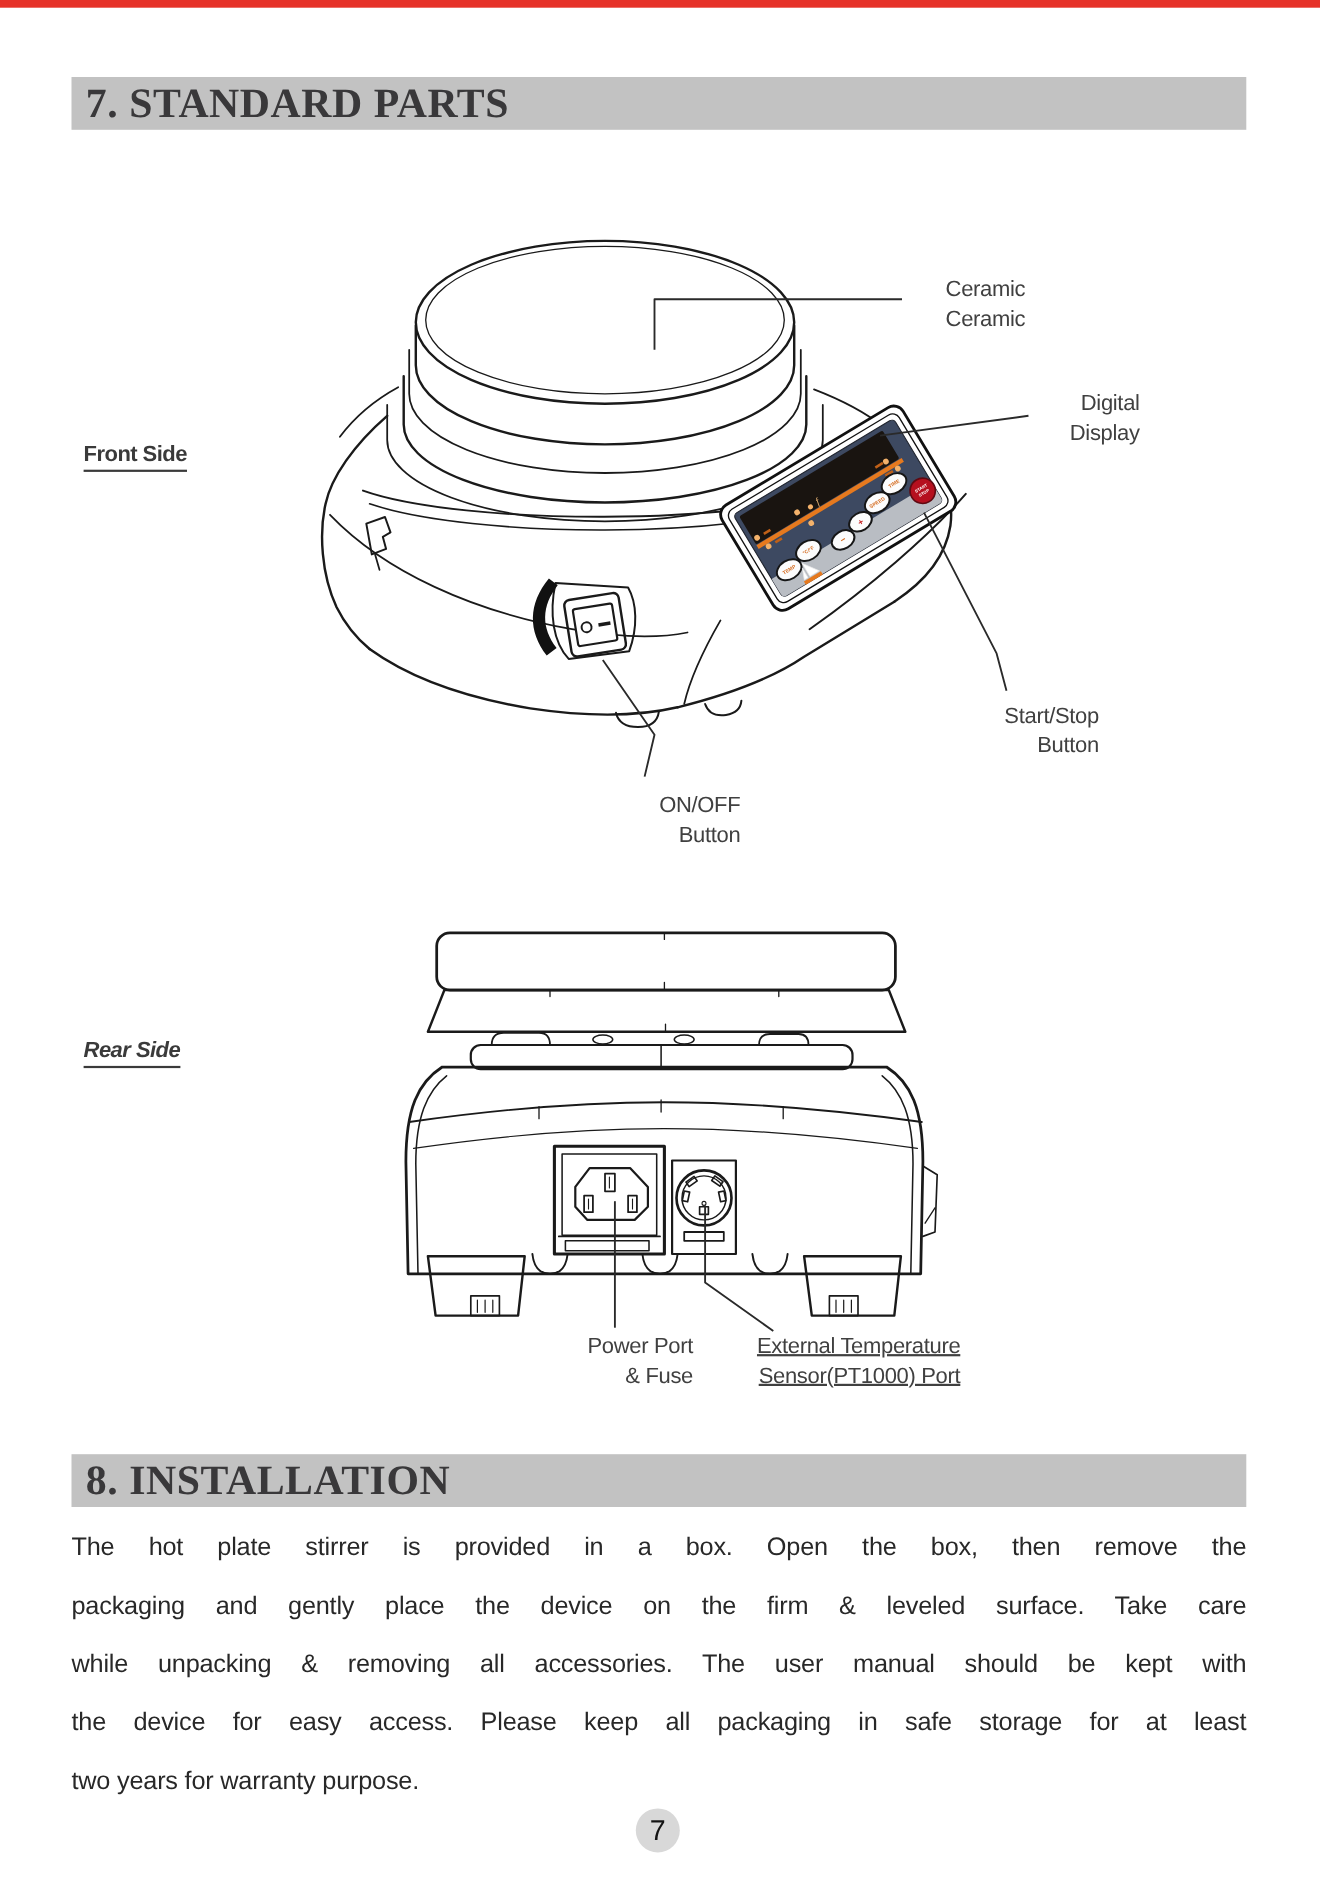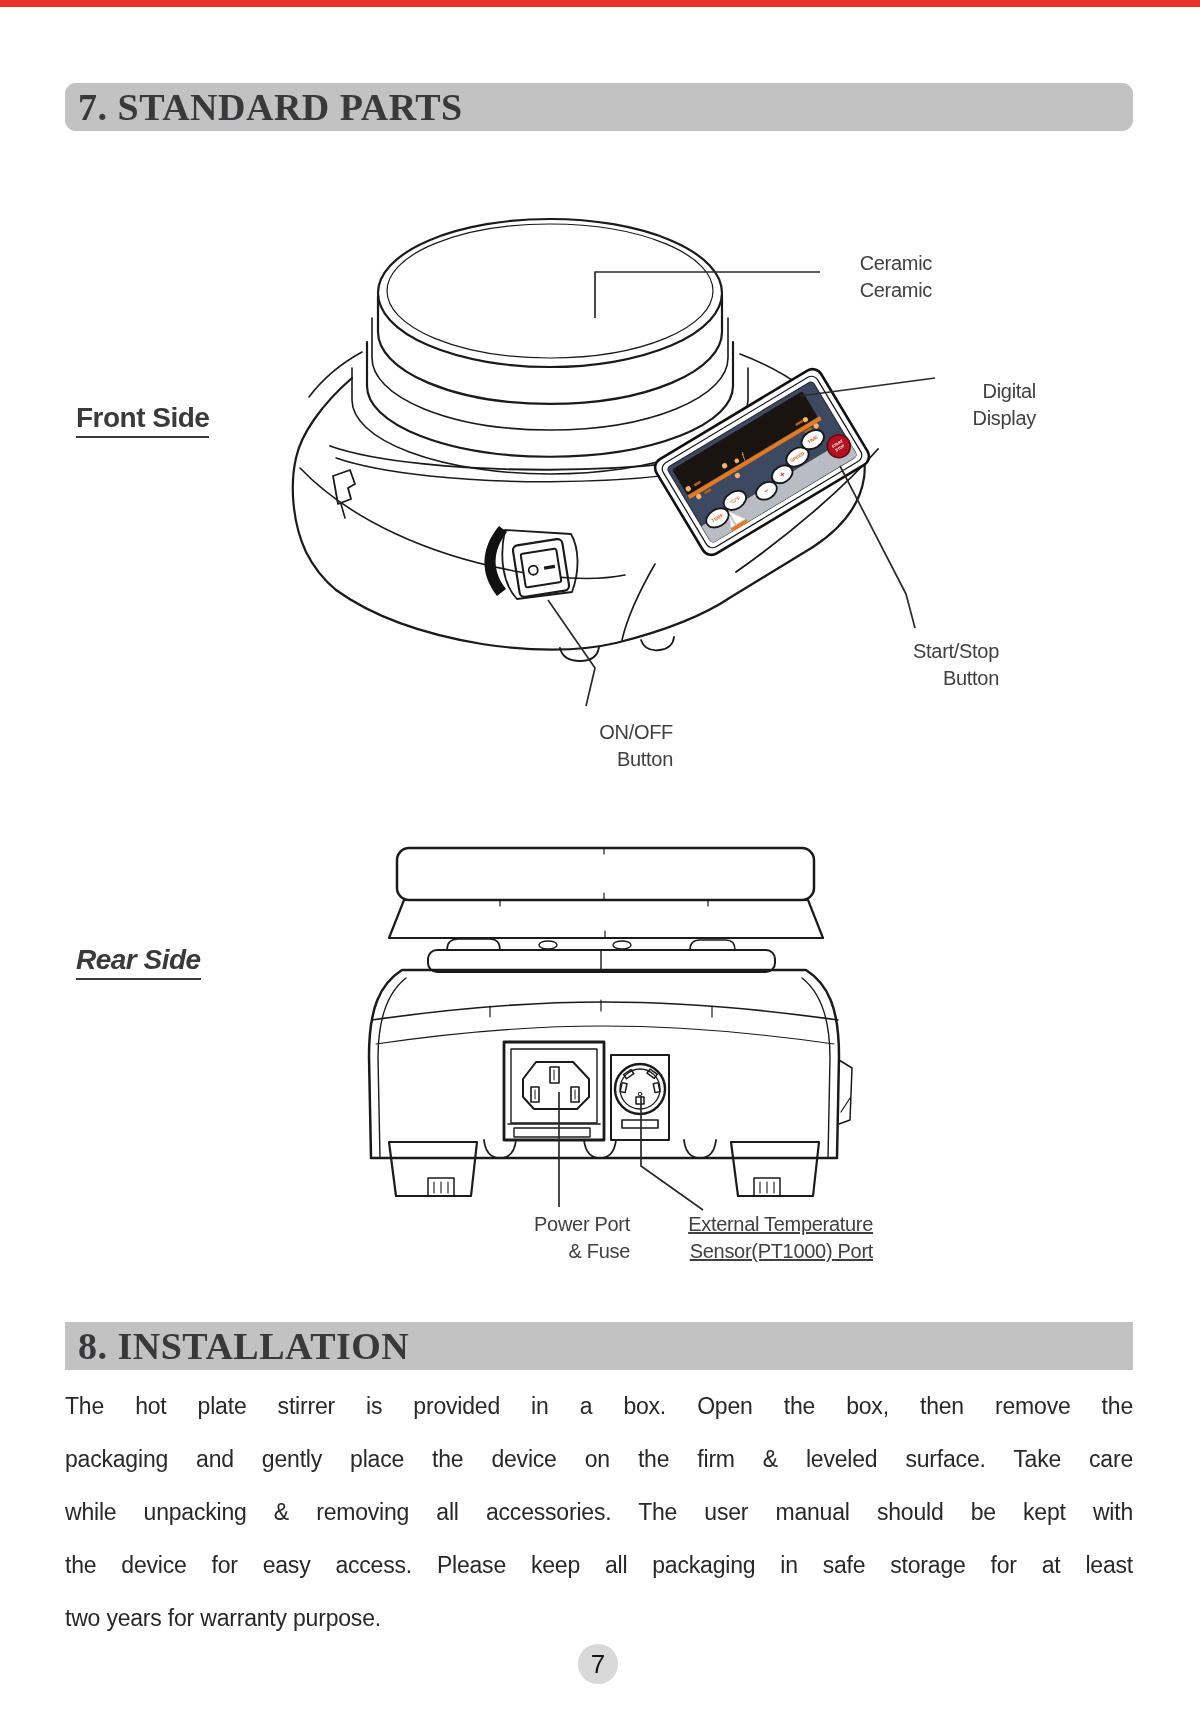--- a/index.html
+++ b/index.html
@@ -6,34 +6,34 @@
   body{
     width:1200px;height:1714px;position:relative;background:#ffffff;
     font-family:"Liberation Sans", sans-serif;overflow:hidden;
   }
   .topbar{position:absolute;left:0;top:0;width:1200px;height:7px;background:#e63229;}
   .secbar{
     position:absolute;left:65px;width:1068px;height:48px;background:#c2c2c2;
     font-family:"Liberation Serif", serif;font-weight:bold;font-size:38px;color:#39383a;
     line-height:48px;padding-left:13px;box-sizing:border-box;letter-spacing:0.5px;
   }
-  #bar-standard{top:83px;border-radius:11px;}
+  #bar-standard{top:70px;}
   #bar-install{top:1322px;}
   .sideLabel{
-    position:absolute;font-size:28px;font-weight:bold;color:#3a3a3a;
+    position:absolute;font-size:20px;font-weight:bold;color:#3a3a3a;
     letter-spacing:-0.5px;border-bottom:2.5px solid #3a3a3a;padding-bottom:2px;
   }
   #front-side-label{left:76px;top:402px;}
   #rear-side-label{left:76px;top:944px;font-style:italic;}
   .callout{
     position:absolute;text-align:right;font-size:20px;color:#404040;
     line-height:27px;letter-spacing:-0.3px;
   }
   #co-ceramic{left:792px;top:250px;width:140px;}
-  #co-digital{left:896px;top:354px;width:140px;margin-top:24px;}
+  #co-digital{left:896px;top:354px;width:140px;}
   #co-startstop{left:859px;top:638px;width:140px;}
   #co-onoff{left:533px;top:719px;width:140px;}
   #co-power{left:490px;top:1211px;width:140px;}
   #co-ext{left:653px;top:1211px;width:220px;text-decoration:underline;}
   #svg-art{position:absolute;left:0;top:0;}
   #install-text{
     position:absolute;left:65px;top:1380px;width:1068px;
     font-size:23px;color:#282828;letter-spacing:-0.2px;
   }
   .pline{height:53px;line-height:53px;text-align:justify;text-align-last:justify;white-space:nowrap;}

